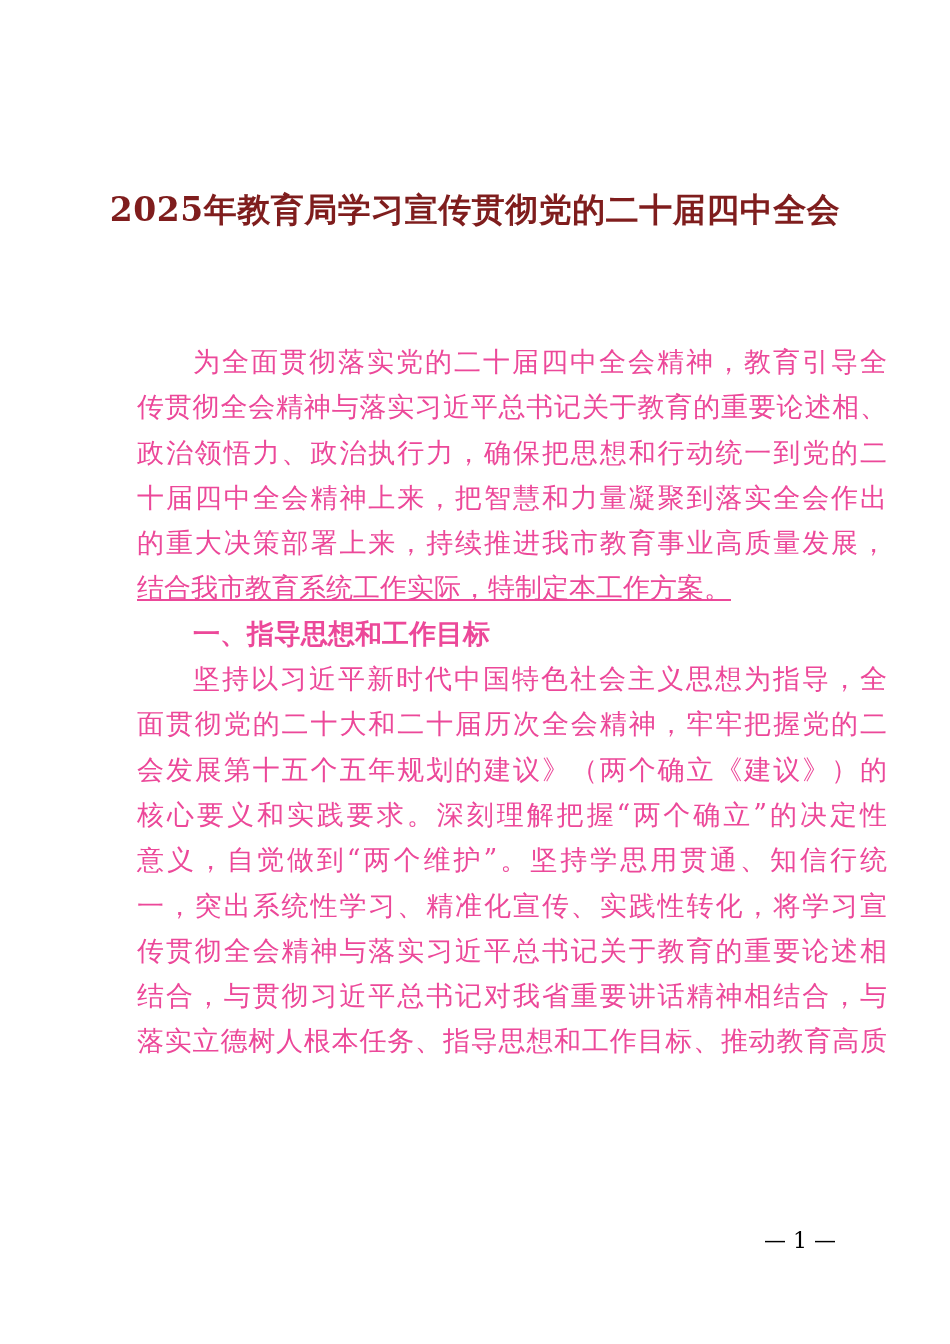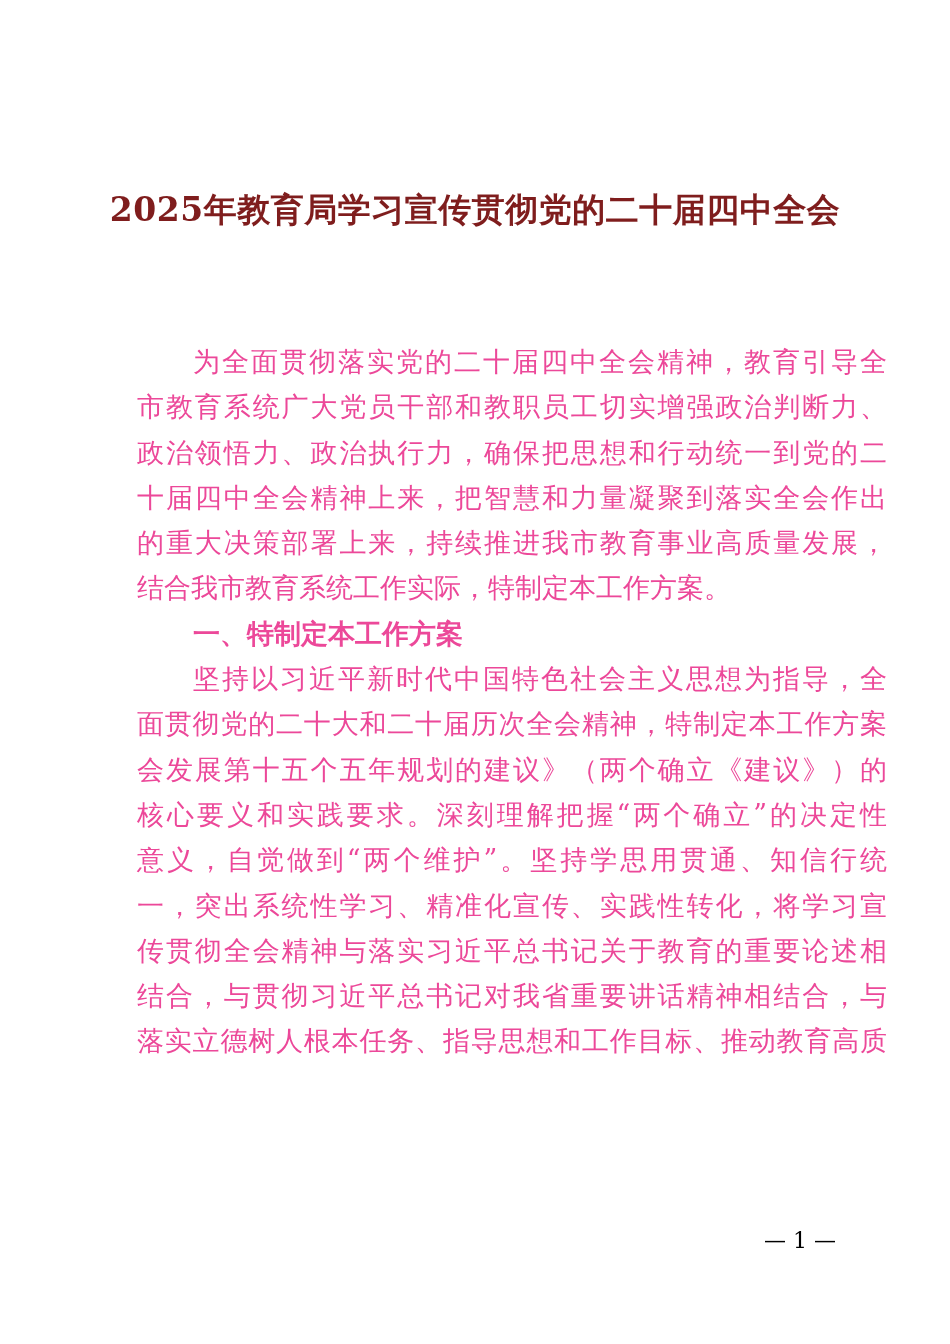--- a/index.html
+++ b/index.html
@@ -11,45 +11,45 @@
     font-weight: bold; color: #7f1d1d; font-size: 33px; line-height: 44px;
     top: 188px; letter-spacing: 0.5px;
   }
   .body {
     position: absolute; left: 101px; width: 750px; top: 339px;
     font-family: "DejaVu Serif", "Liberation Serif", serif;
     font-size: 27px; line-height: 45.3px; color: #ec4899; margin-left: 36px;
   }
   .line { display: block; white-space: nowrap; text-align: justify; text-align-last: justify; height: 45.3px; }
   .line.indent { padding-left: 56px; }
-  .line.last { text-align-last: left; }
+  .line.last { text-align-last: left; text-decoration: underline; }
   .heading { font-family: "DejaVu Sans", "Liberation Sans", sans-serif; font-weight: bold; text-align-last: left; }
   .pagenum {
     position: absolute; top: 1228px; left: 760px; width: 80px; text-align: center;
     font-family: "DejaVu Serif", "Liberation Serif", serif; font-size: 22px; color: #000;
   }
 </style>
 </head>
 <body>
 
 <div class="page">
   <div class="title">
     <div>2025年教育局学习宣传贯彻党的二十届四中全会</div>
   </div>
 
   <div class="body" id="body">
       <span class="line indent">为全面贯彻落实党的二十届四中全会精神，教育引导全</span>
-      <span class="line">市教育系统广大党员干部和教职员工切实增强政治判断力、</span>
+      <span class="line">传贯彻全会精神与落实习近平总书记关于教育的重要论述相、</span>
       <span class="line">政治领悟力、政治执行力，确保把思想和行动统一到党的二</span>
       <span class="line">十届四中全会精神上来，把智慧和力量凝聚到落实全会作出</span>
       <span class="line">的重大决策部署上来，持续推进我市教育事业高质量发展，</span>
       <span class="line last">结合我市教育系统工作实际，特制定本工作方案。</span>
-      <span class="line indent heading">一、特制定本工作方案</span>
+      <span class="line indent heading">一、指导思想和工作目标</span>
       <span class="line indent">坚持以习近平新时代中国特色社会主义思想为指导，全</span>
-      <span class="line">面贯彻党的二十大和二十届历次全会精神，特制定本工作方案</span>
+      <span class="line">面贯彻党的二十大和二十届历次全会精神，牢牢把握党的二</span>
       <span class="line">会发展第十五个五年规划的建议》（两个确立《建议》）的</span>
       <span class="line">核心要义和实践要求。深刻理解把握“两个确立”的决定性</span>
       <span class="line">意义，自觉做到“两个维护”。坚持学思用贯通、知信行统</span>
       <span class="line">一，突出系统性学习、精准化宣传、实践性转化，将学习宣</span>
       <span class="line">传贯彻全会精神与落实习近平总书记关于教育的重要论述相</span>
       <span class="line">结合，与贯彻习近平总书记对我省重要讲话精神相结合，与</span>
       <span class="line">落实立德树人根本任务、指导思想和工作目标、推动教育高质</span>
     </div>
 
   <div class="pagenum">— 1 —</div>

